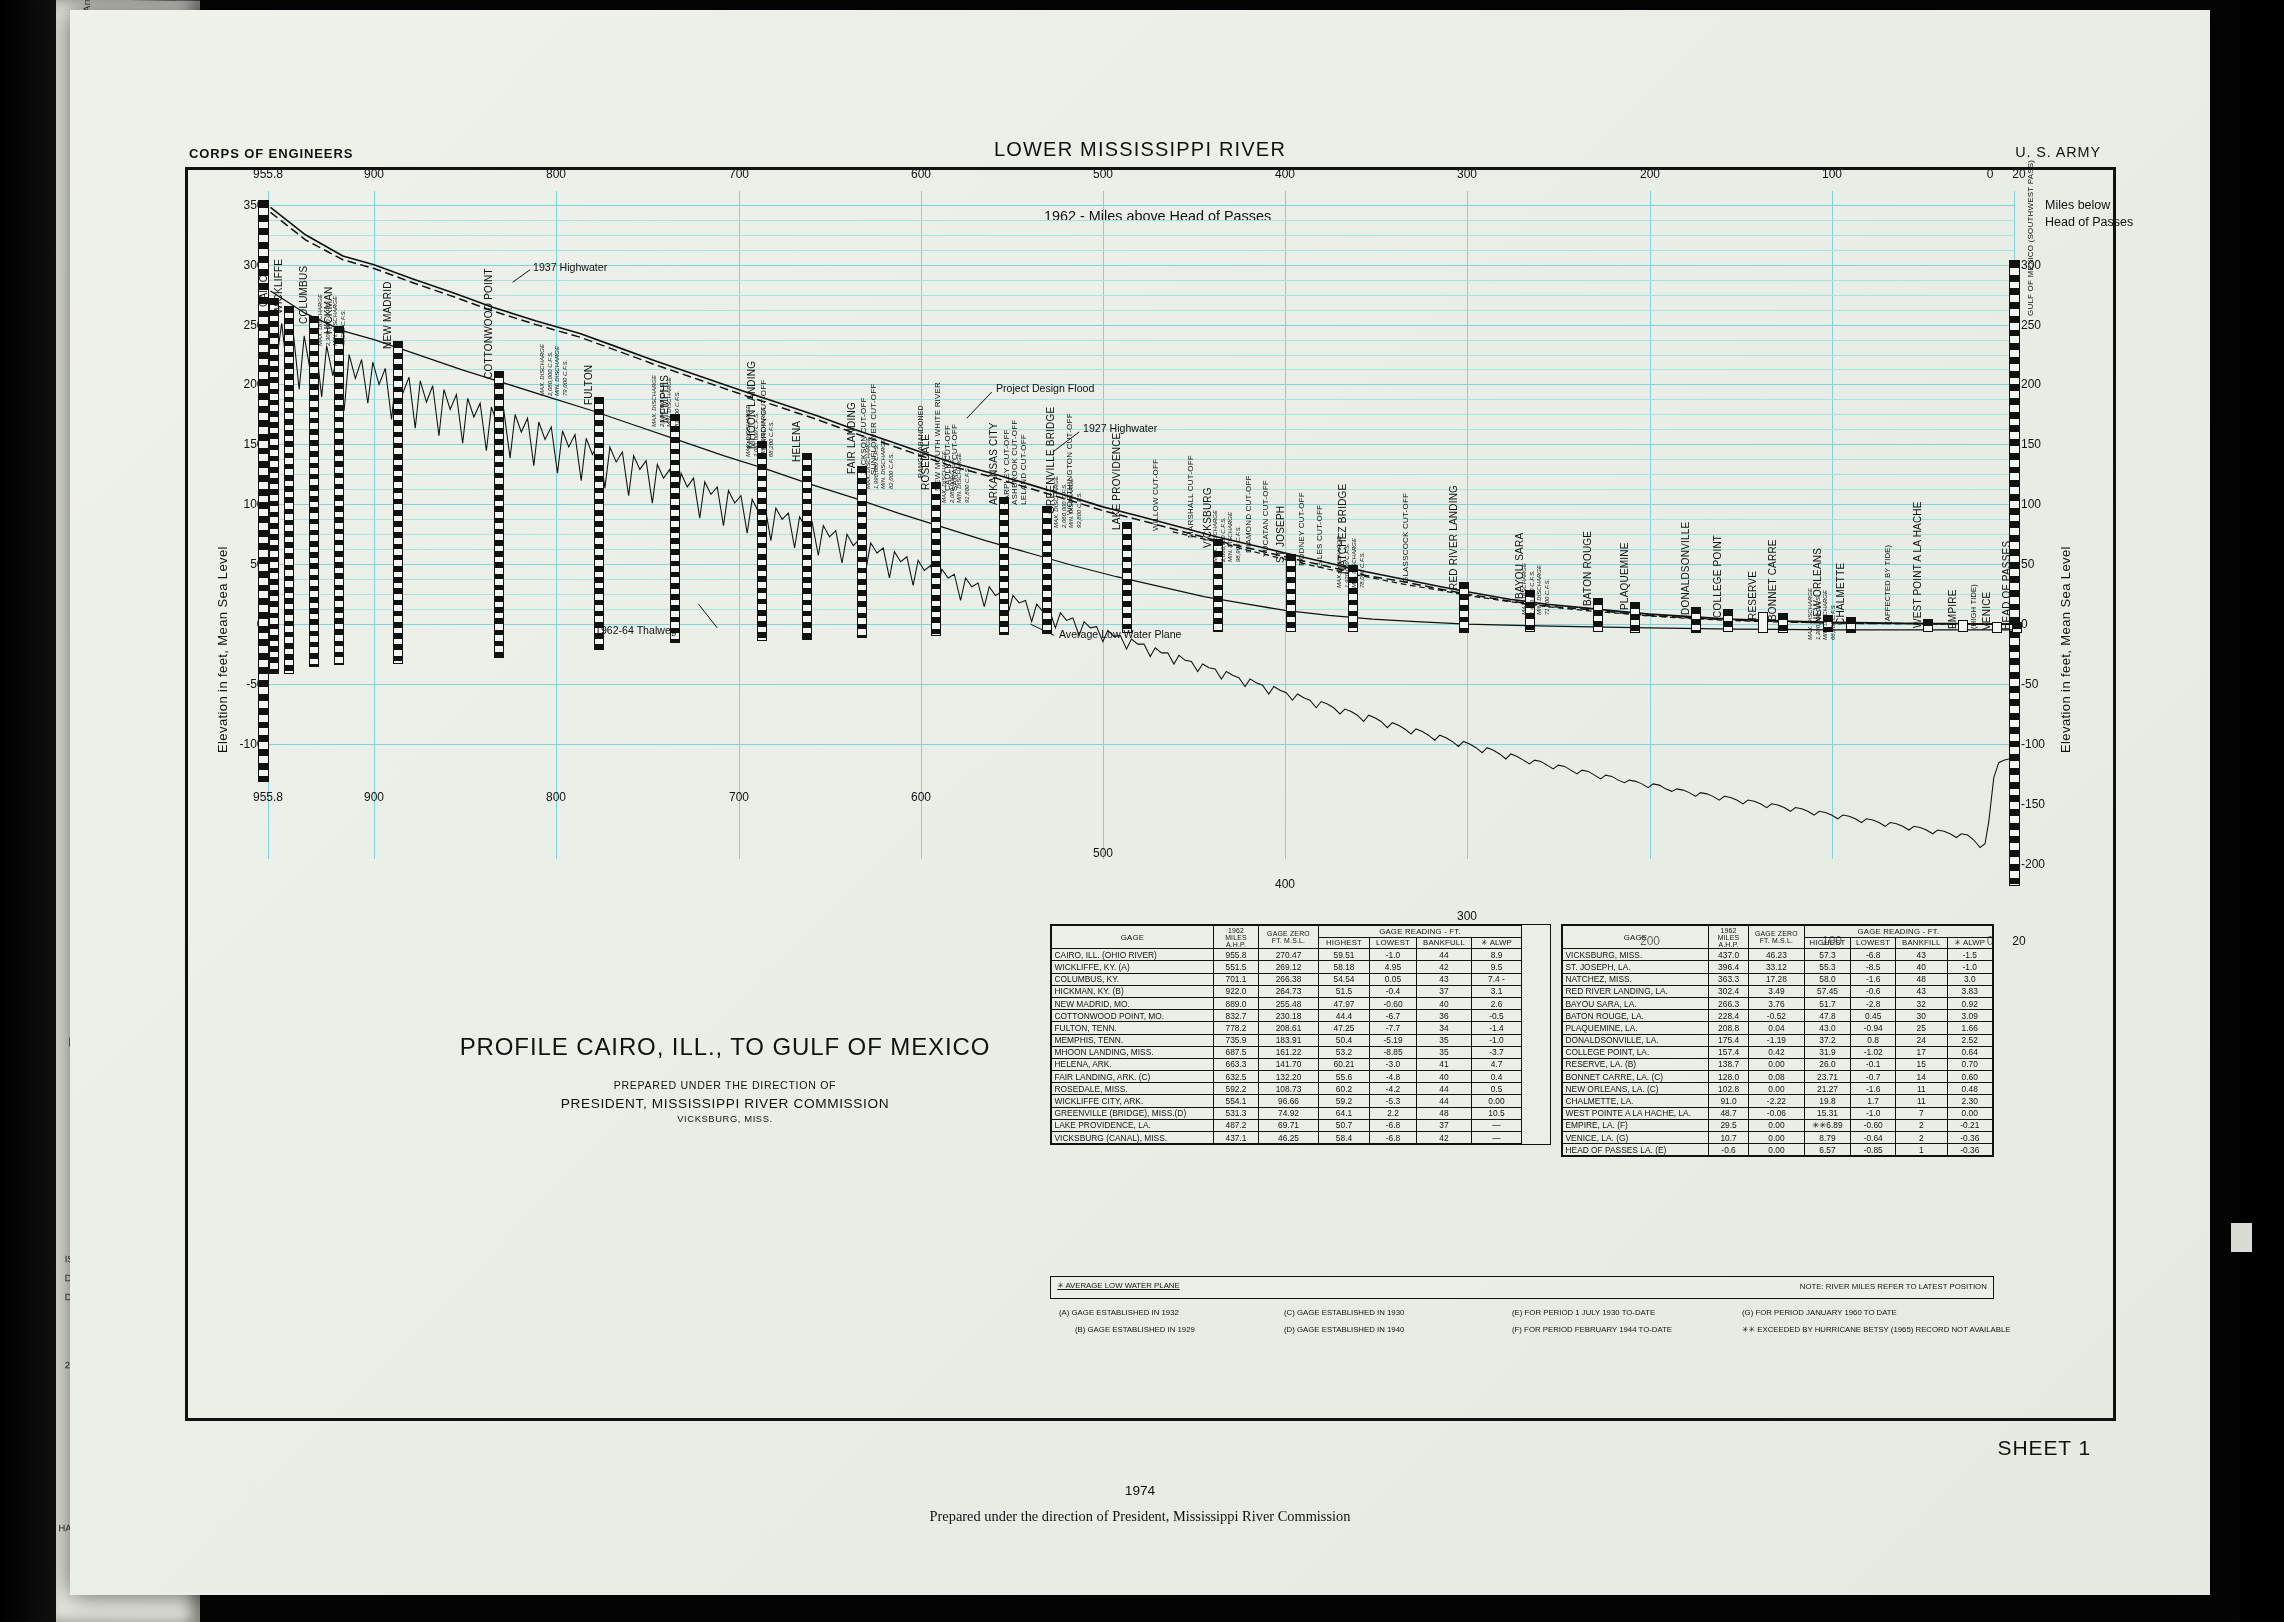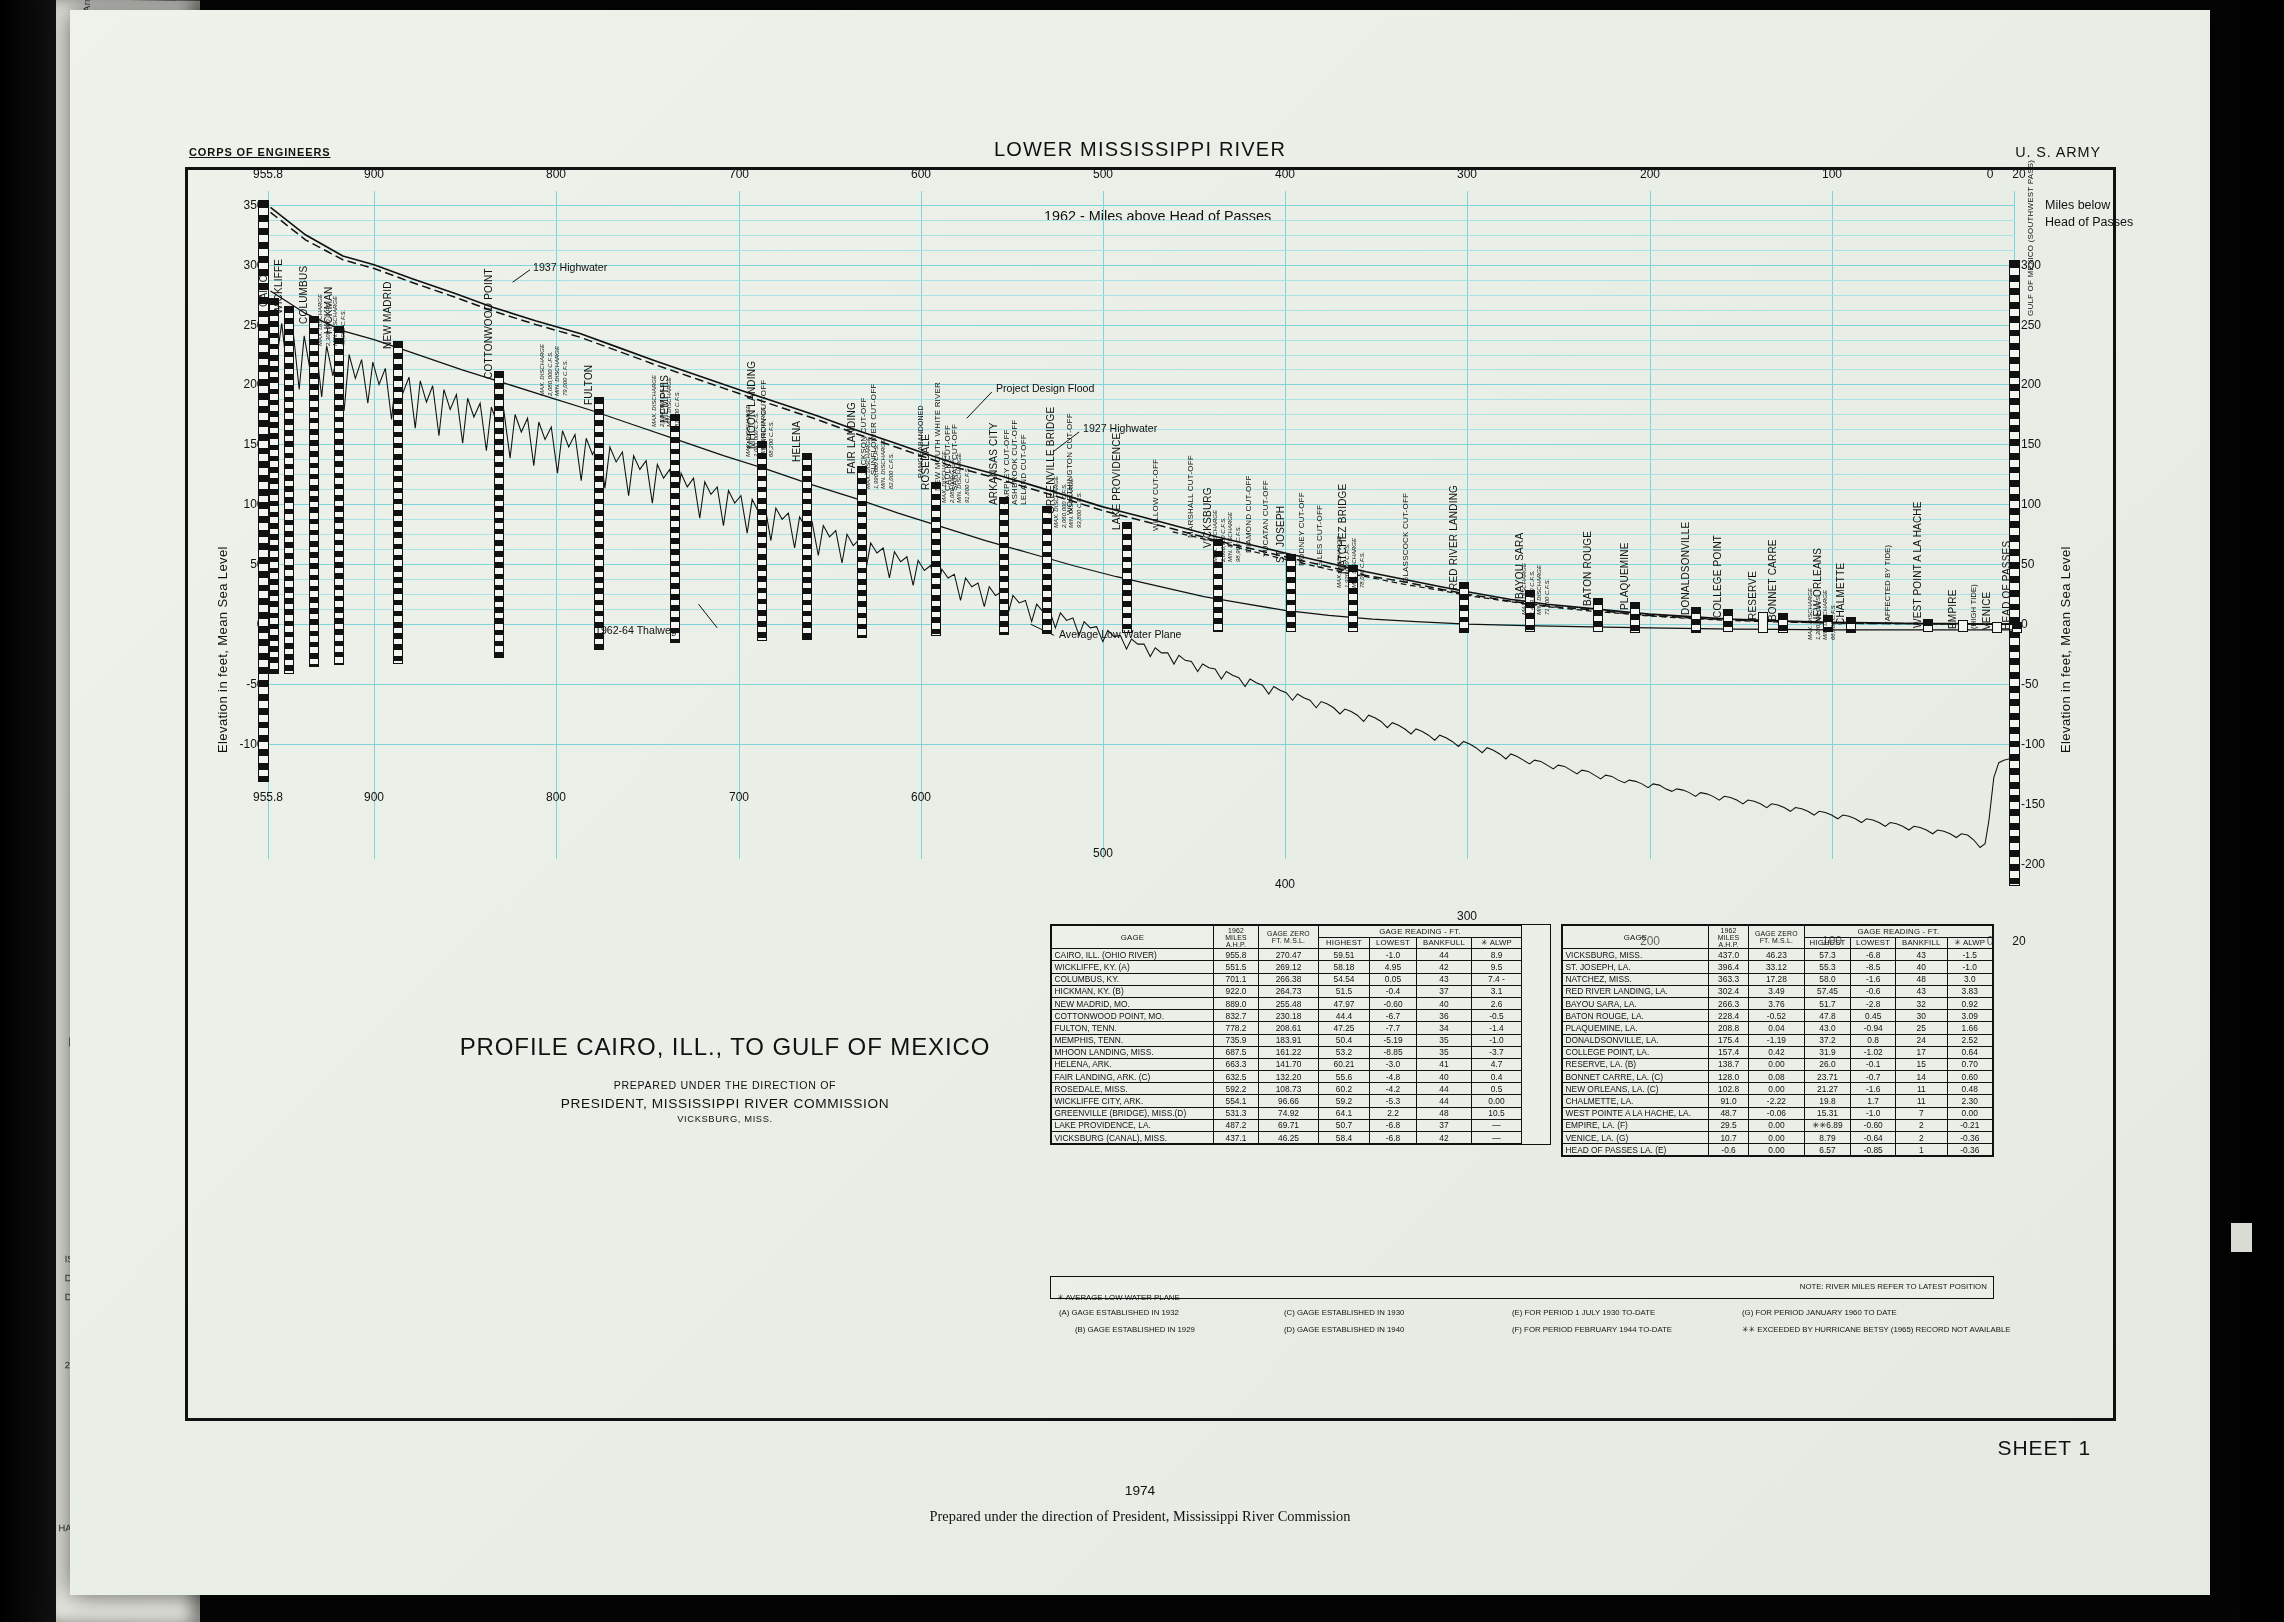--- a/index.html
+++ b/index.html
@@ -9,21 +9,21 @@
 
   
   #gutter{position:absolute;left:0;top:0;width:87px;height:1623px;background:linear-gradient(90deg,#000 0%,#0a0a0a 40%,#1d1d1d 100%);}
   #leftpage{position:absolute;left:56px;top:0;width:144px;height:1623px;background:#e8e9e2;transform:skewY(0.6deg);box-shadow:inset -8.7px 0 15px rgba(0,0,0,.45);}
   #leftpage .lp-text{position:absolute;color:#2a2a2a;font-size:9.4px;letter-spacing:0.3px;white-space:nowrap;transform:rotate(-90deg);transform-origin:left top;}
   #sheet{position:absolute;left:70px;top:10px;width:2140px;height:1585px;background:#edf1ea;box-shadow:0 0 25px rgba(0,0,0,.6);}
   #sheetInner{position:absolute;left:0;top:0;right:0;bottom:0;background:linear-gradient(135deg,#eef2eb 0%,#e9eee6 45%,#e4eae2 100%);}
 
   
   .hdr{position:absolute;font-size:13.7px;color:#111;letter-spacing:0.6px;}
-  #hdrLeft{left:119px;top:136px;font-size:11px;font-weight:bold;letter-spacing:0.9px;text-decoration:underline;}
+  #hdrLeft{left:119px;top:136px;font-size:13px;font-weight:bold;letter-spacing:0.9px;}
   #hdrCenter{left:50%;transform:translateX(-50%);top:128px;font-size:20px;letter-spacing:1.2px;}
   #hdrRight{right:109px;top:134px;font-size:14.4px;letter-spacing:0.9px;}
 
   
   #frame{position:absolute;left:115px;top:157px;width:1925px;height:1248px;border:3.7px solid #111;background:transparent;}
 
   
   #plot{position:absolute;left:198px;top:181px;width:1747px;height:668px;}
   .gridv{position:absolute;top:0;bottom:0;width:1.2px;background:#7fd4da;}
   .gridh{position:absolute;left:0;right:0;height:0.6px;background:#7fd4da;}
@@ -682,21 +682,21 @@
               <td class="num">6.57</td>
               <td class="num">-0.85</td>
               <td class="num">1</td>
               <td class="num">-0.36</td>
             </tr>
           </tbody>
       </table>
     </div>
 
     <div class="tbl" style="left:980px;top:1266px;width:942px;height:21px;">
-      <span class="footnote" style="left:6.2px;top:16px;">✳  AVERAGE LOW WATER PLANE</span>
+      <span class="footnote" style="left:6.2px;top:4px;text-decoration:underline;">✳  AVERAGE LOW WATER PLANE</span>
       <span class="footnote" style="right:6.2px;top:5px;">NOTE: RIVER MILES REFER TO LATEST POSITION</span>
     </div>
 
     <div class="footnote" style="left:989px;top:1298px;">(A) GAGE ESTABLISHED IN 1932</div>
     <div class="footnote" style="left:989px;top:1315px;margin-left:16px;">(B) GAGE ESTABLISHED IN 1929</div>
     <div class="footnote" style="left:1214px;top:1298px;">(C) GAGE ESTABLISHED IN 1930</div>
     <div class="footnote" style="left:1214px;top:1315px;">(D) GAGE ESTABLISHED IN 1940</div>
     <div class="footnote" style="left:1442px;top:1298px;">(E) FOR PERIOD 1 JULY 1930 TO-DATE</div>
     <div class="footnote" style="left:1442px;top:1315px;">(F) FOR PERIOD FEBRUARY 1944 TO-DATE</div>
     <div class="footnote" style="left:1672px;top:1298px;">(G) FOR PERIOD JANUARY 1960 TO DATE</div>

